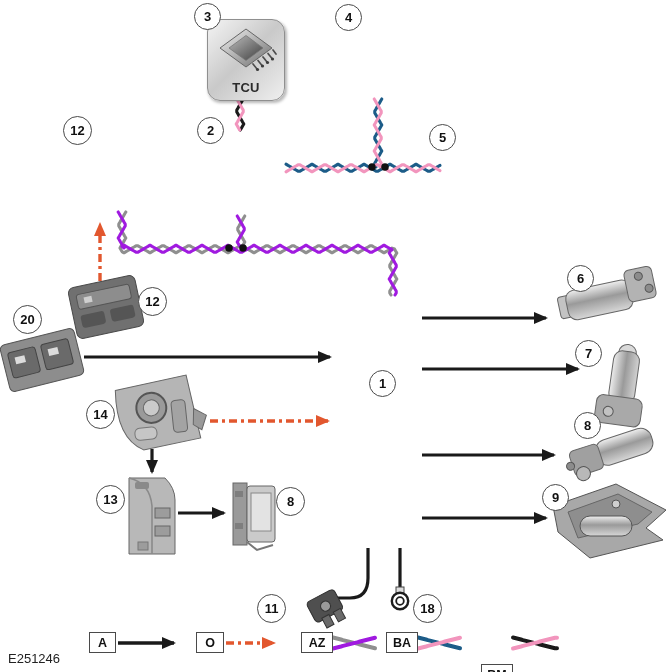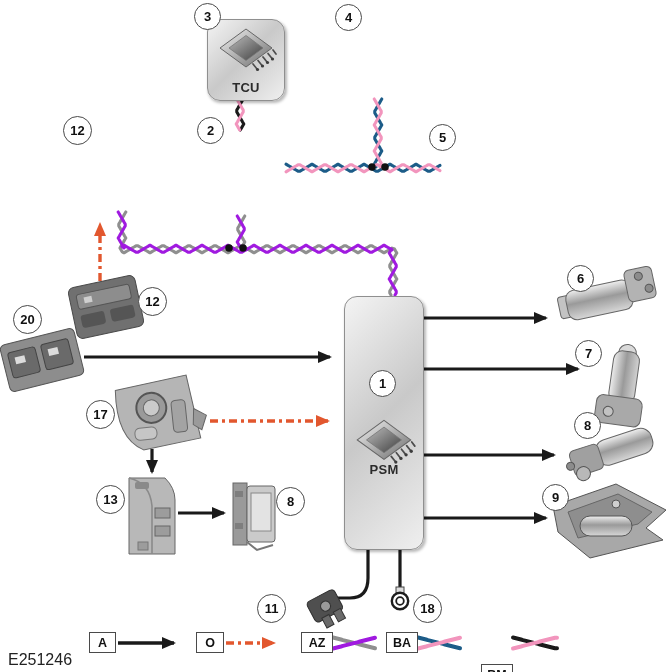--- a/index.html
+++ b/index.html
@@ -15,21 +15,21 @@
   .ecu-label.two{bottom:2px;line-height:1.05;}
   #psm-box .chip{top:118px;}
   #psm-box .ecu-label{bottom:72px;}
   .callout{position:absolute;z-index:3;width:25px;height:25px;border:1.4px solid #4a4a4a;
            border-radius:50%;background:#fff;display:flex;align-items:center;justify-content:center;
            font-size:13px;font-weight:bold;color:#111;}
   .callout.wide{width:27px;height:27px;}
   .legend-box{position:absolute;z-index:2;height:19px;border:1.3px solid #4a4a4a;background:#fff;
               display:flex;align-items:center;justify-content:center;
               font-size:12.5px;font-weight:bold;color:#111;}
-  .figure-id{position:absolute;z-index:2;font-size:16px;color:#222;}
+  .figure-id{position:absolute;z-index:2;font-size:13px;color:#222;}
 </style>
 </head>
 <body>
 
 <div id="stage">
 
   <svg id="wires" width="672" height="672" viewBox="0 0 672 672">
     <defs>
       <linearGradient id="chipG" x1="0" y1="0" x2="1" y2="1">
         <stop offset="0" stop-color="#f2f2f2"></stop>
@@ -221,26 +221,20 @@
       </g>
     </g>
   </svg>
 
   <div class="ecu" id="tcu-box" style="left:207px;top:19px;width:76px;height:80px">
     <svg class="chip" width="66" height="48" viewBox="-33 -22 66 48">
         <use href="#chip"></use>
       </svg>
     <div class="ecu-label">TCU</div>
   </div>
-  <div class="ecu" id="psm-box" style="left:344px;top:296px;width:78px;height:252px">
-    <svg class="chip" width="74" height="54" viewBox="-36 -24 72 52">
-        <use href="#chip"></use>
-      </svg>
-    <div class="ecu-label">PSM</div>
-  </div>
 
   <div class="callout" style="left:369px;top:370px">
       <span>1</span>
     </div>
   <div class="callout" style="left:197px;top:117px">
       <span>2</span>
     </div>
   <div class="callout" style="left:194px;top:3px">
       <span>3</span>
     </div>
@@ -268,21 +262,21 @@
   <div class="callout wide" style="left:257px;top:594px">
       <span>11</span>
     </div>
   <div class="callout wide" style="left:276px;top:487px">
       <span>8</span>
     </div>
   <div class="callout wide" style="left:96px;top:485px">
       <span>13</span>
     </div>
   <div class="callout wide" style="left:86px;top:400px">
-      <span>17</span>
+      <span>14</span>
     </div>
   <div class="callout wide" style="left:13px;top:305px">
       <span>20</span>
     </div>
   <div class="callout wide" style="left:138px;top:287px">
       <span>12</span>
     </div>
   <div class="callout wide" style="left:63px;top:116px">
       <span>12</span>
     </div>

